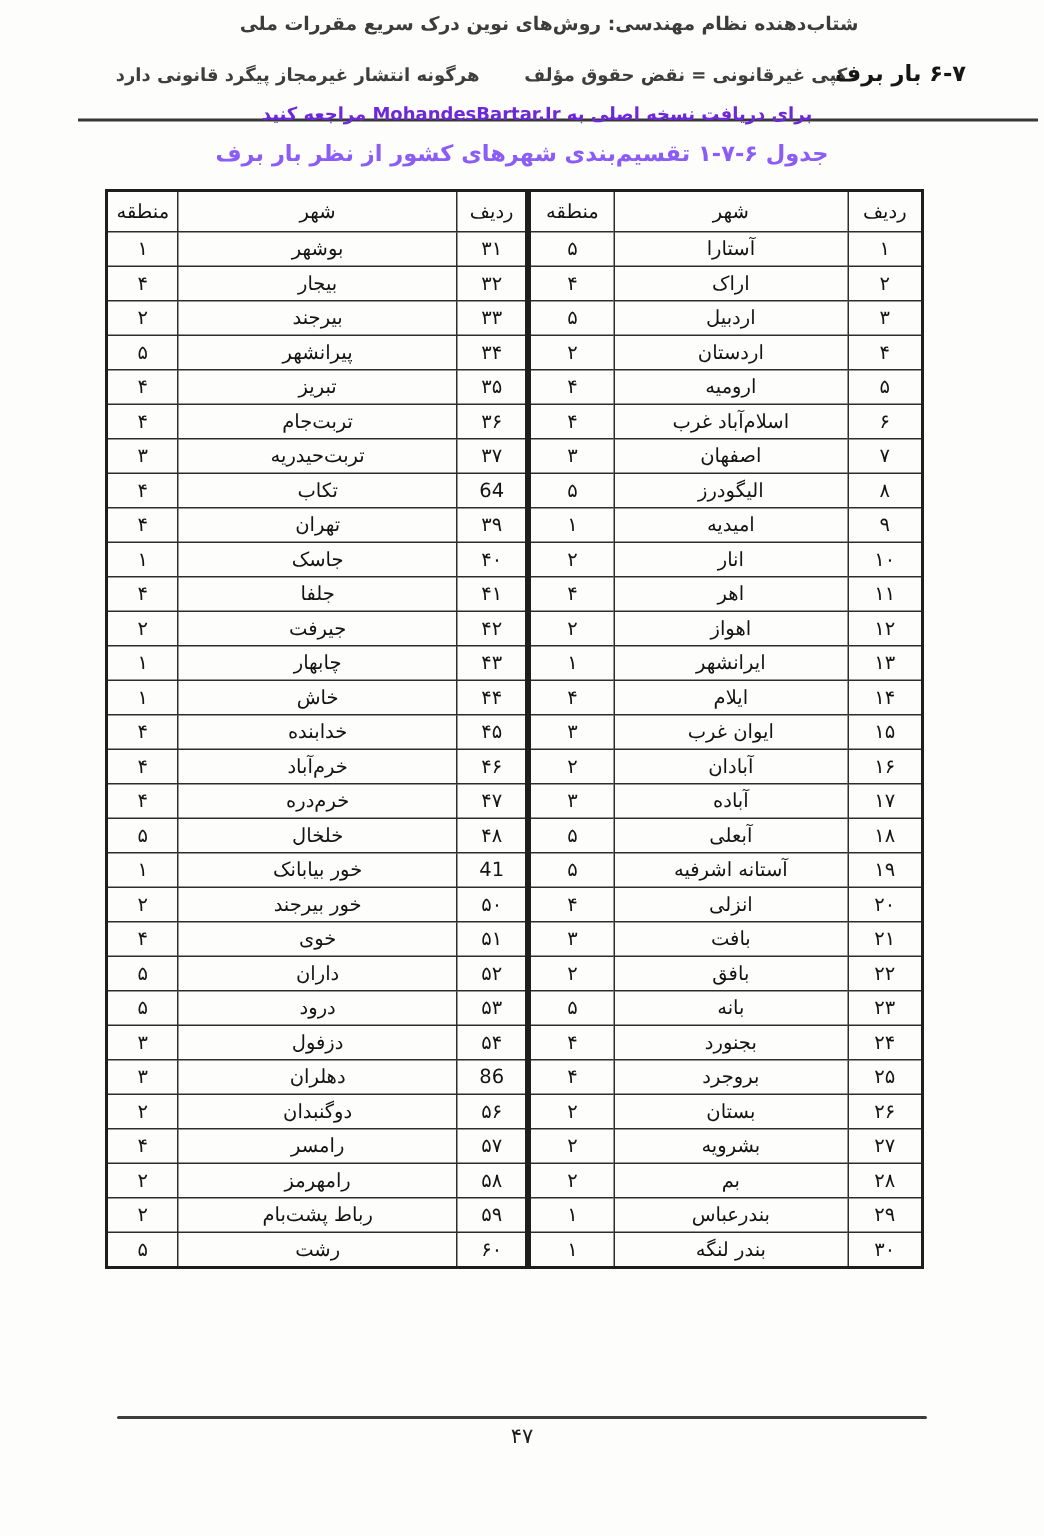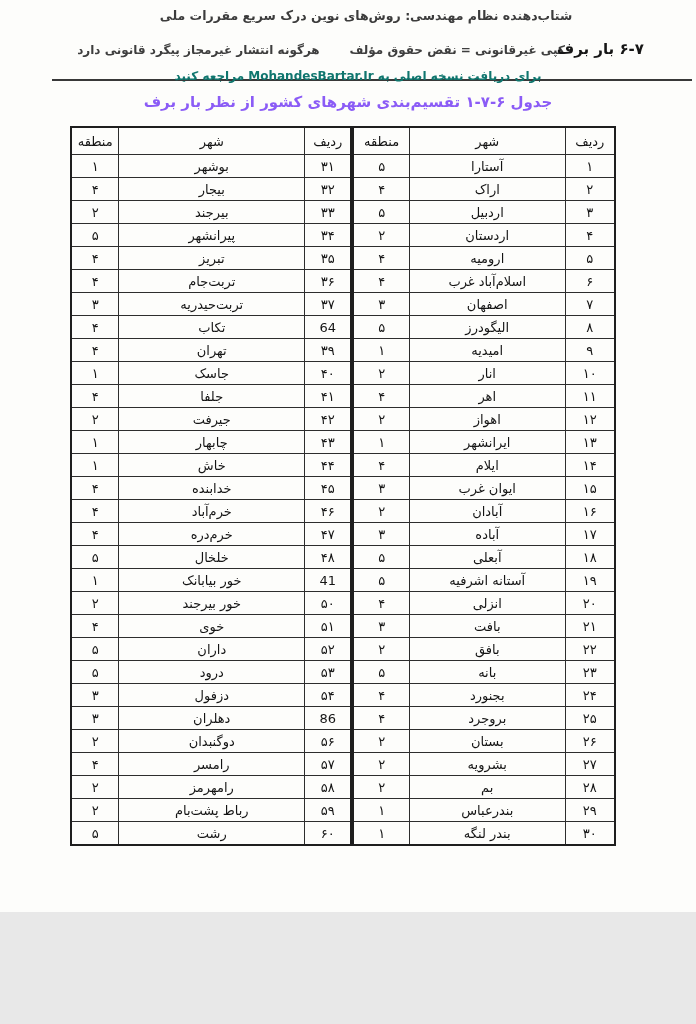--- a/index.html
+++ b/index.html
@@ -1,17 +1,17 @@
 <!DOCTYPE html>
 <html lang="fa"><head>
 <meta charset="utf-8">
 <style>
   html,body{margin:0;padding:0;background:#e8e8e8;}
   .page{
-    position:relative;width:696px;height:912px;margin:0 auto;
+    position:relative;width:696px;height:1024px;margin:0 auto;
     background:#fdfdfb;color:#1a1a1a;overflow:hidden;
     font-family:"DejaVu Sans","Liberation Sans",sans-serif;
   }
   .rtl{direction:rtl;unicode-bidi:isolate;}
   .nowrap{white-space:nowrap;}
 
   .hline1{
     position:absolute;top:8px;left:366px;transform:translateX(-50%);
     font-size:12.5px;font-weight:bold;color:#3c3c3c;
   }
@@ -19,21 +19,21 @@
     position:absolute;top:40px;right:52px;font-size:12px;color:#3e3e3e;text-align:center;
   }
   .sec-heading{font-size:15px;font-weight:bold;color:#161616;}
   .wm1{font-size:12px;font-weight:bold;margin-right:-12px;}
   .wm2{font-size:12px;font-weight:bold;margin-right:26px;}
   .rule-top{
     position:absolute;top:79px;left:52px;width:640px;height:2px;background:#383838;
   }
   .hline3{
     position:absolute;top:69px;left:358px;transform:translateX(-50%);
-    font-size:12px;font-weight:bold;color:#0f766e;z-index:2;
+    font-size:12px;font-weight:bold;color:#6d28d9;z-index:2;
   }
   .table-title{
     position:absolute;top:93px;left:348px;transform:translateX(-50%);
     font-size:15px;font-weight:bold;color:#8b5cf6;
   }
 
   .tables{
     position:absolute;top:126px;left:70px;width:546px;
     display:flex;direction:rtl;align-items:flex-start;
   }

